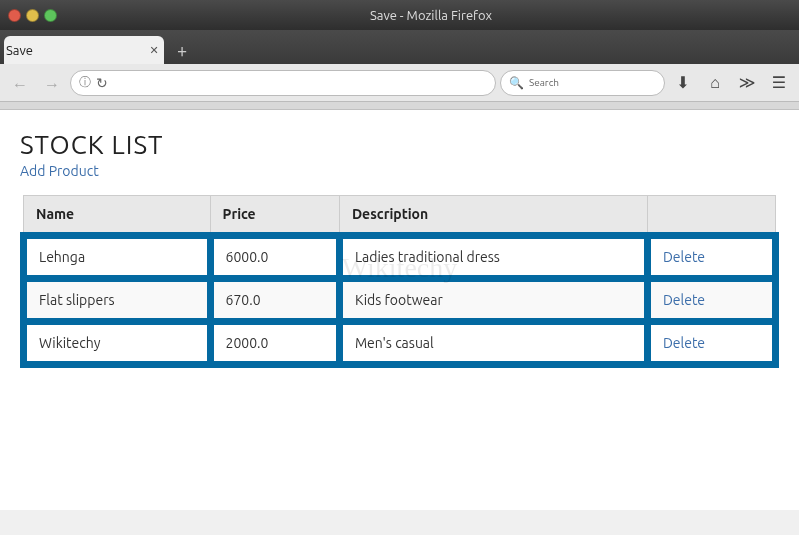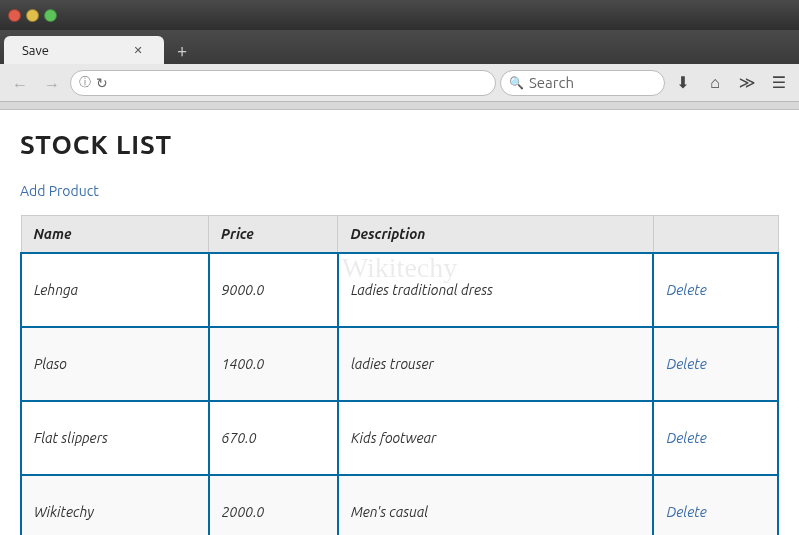--- a/index.html
+++ b/index.html
@@ -34,21 +34,21 @@
       display: flex;
       align-items: flex-end;
       padding: 0 4px;
     }
     .tab {
       background: #f0f0f0;
       border-radius: 6px 6px 0 0;
       height: 28px;
       display: flex;
       align-items: center;
-      padding: 0 18px;
+      padding: 0 2px;
       font-size: 13px;
       color: #333;
       min-width: 160px;
       max-width: 200px;
       gap: 8px;
       position: relative;
     }
     .tab-label { flex: 1; font-size: 13px; color: #222; }
     .tab-close {
       width: 16px; height: 16px;
@@ -101,21 +101,21 @@
       border: 1px solid #bbb;
       border-radius: 13px;
       background: white;
       display: flex;
       align-items: center;
       padding: 0 8px;
       gap: 5px;
       width: 165px;
     }
     .search-icon-small { color: #888; font-size: 12px; }
-    .search-input-fake { font-size: 15px; color: #666; }
+    .search-input-fake { font-size: 10px; color: #666; }
     .nav-extra-btn {
       width: 28px; height: 28px;
       display: flex; align-items: center; justify-content: center;
       color: #444; font-size: 16px; cursor: pointer; border-radius: 4px;
     }
 
     
     .separator {
       height: 8px;
       background: #d8d8d8;
@@ -123,54 +123,53 @@
     }
 
     
     .page-content {
       background: white;
       min-height: 400px;
       padding: 20px 20px;
     }
     .page-title {
       font-size: 26px;
-      font-weight: bold;
+      font-weight: normal;
       color: #222;
-      margin-bottom: 24px;
+      margin-bottom: 4px;
       letter-spacing: 1px;
     }
     .add-product-link {
       color: #3c6eaa;
       font-size: 14px;
       text-decoration: none;
       cursor: pointer;
       display: inline-block;
       margin-bottom: 16px;
     }
 
     
     table {
       width: 100%;
       border-collapse: collapse;
       font-size: 14px;
-      font-style: italic;
     }
     thead tr {
       background: #e8e8e8;
     }
     th {
       padding: 10px 12px;
       text-align: left;
       font-weight: bold;
       color: #222;
       border: 1px solid #ccc;
     }
     td {
-      padding: 28px 12px;
-      border: 2px solid #0369a1;
+      padding: 10px 12px;
+      border: 7px solid #0369a1;
       color: #333;
       vertical-align: middle;
     }
     tr:nth-child(even) td { background: #f9f9f9; }
     .delete-link {
       color: #3c6eaa;
       cursor: pointer;
       text-decoration: none;
       margin-top: 40px;
     }
@@ -190,20 +189,21 @@
   </style>
 </head>
 <body>
 
 <div class="title-bar">
   <div class="window-controls">
     <div class="wc wc-close"></div>
     <div class="wc wc-min"></div>
     <div class="wc wc-max"></div>
   </div>
+  <div class="title-text">Save - Mozilla Firefox</div>
 </div>
 
 <div class="tab-bar">
   <div class="tab">
     <span class="tab-label">Save</span>
     <div class="tab-close">✕</div>
   </div>
   <div class="new-tab-btn">+</div>
 </div>
 
@@ -238,28 +238,22 @@
       <tr>
         <th>Name</th>
         <th>Price</th>
         <th>Description</th>
         <th></th>
       </tr>
     </thead>
     <tbody id="table-body">
     <tr>
           <td>Lehnga</td>
-          <td>9000.0</td>
+          <td>6000.0</td>
           <td>Ladies traditional dress</td>
-          <td><a class="delete-link">Delete</a></td>
-        </tr>
-        <tr>
-          <td>Plaso</td>
-          <td>1400.0</td>
-          <td>ladies trouser</td>
           <td><a class="delete-link">Delete</a></td>
         </tr>
         <tr>
           <td>Flat slippers</td>
           <td>670.0</td>
           <td>Kids footwear</td>
           <td><a class="delete-link">Delete</a></td>
         </tr>
         <tr>
           <td>Wikitechy</td>

